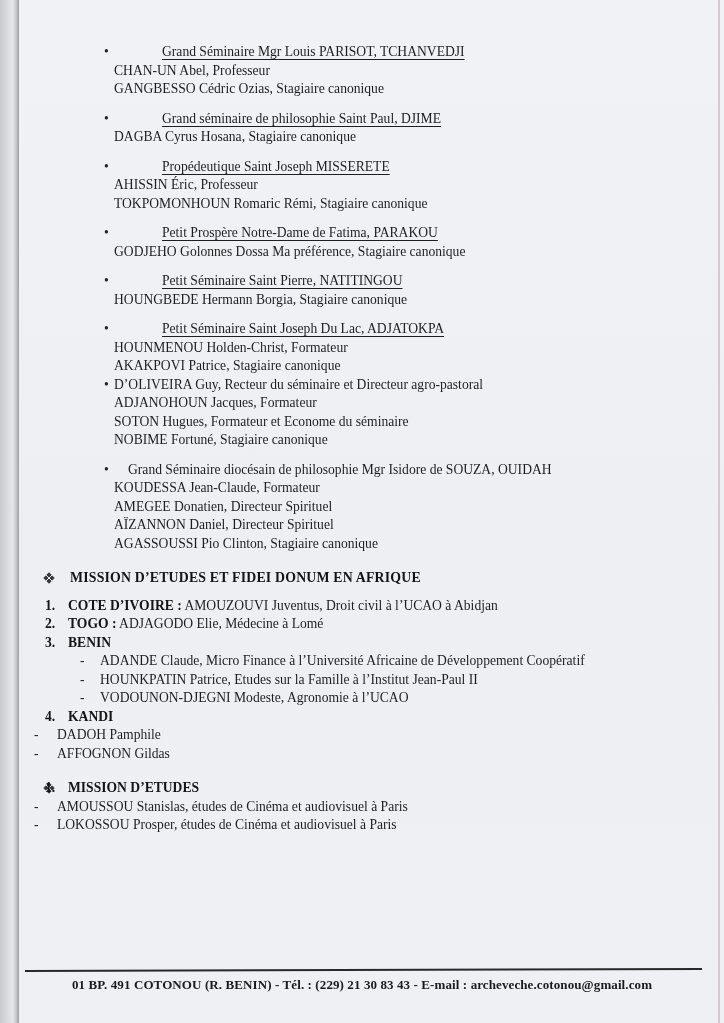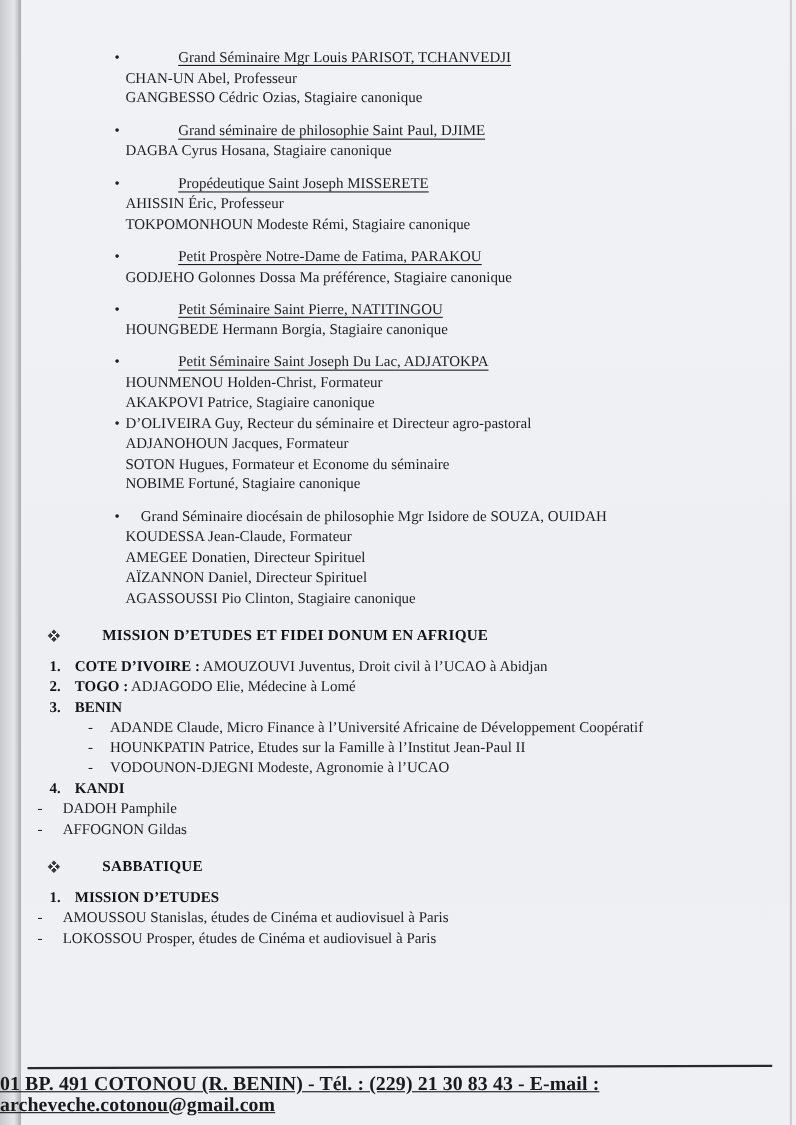--- a/index.html
+++ b/index.html
@@ -24,42 +24,42 @@
   .sem-group{margin-top:11px;}
   .sem-group:first-child{margin-top:0;}
   .sem-group.tight{margin-top:0;}
   .sem-heading{position:relative;padding-left:128px;}
   .sem-heading .bullet{position:absolute;left:104px;top:0;}
   .sem-title.u{text-decoration:underline;text-decoration-thickness:1px;text-underline-offset:2.5px;margin-left:34px;}
   .member{padding-left:114px;}
 
   
   .section{margin-top:16px;}
-  .sec-heading{position:relative;padding-left:93px;font-weight:700;color:#141416;letter-spacing:0.2px;font-size:13.8px;}
+  .sec-heading{position:relative;padding-left:70px;font-weight:700;color:#141416;letter-spacing:0.2px;font-size:13.8px;}
   .diamond{
     position:absolute;left:45px;top:5px;width:8px;height:8px;transform:rotate(45deg);
     background-image:
       linear-gradient(90deg,rgba(0,0,0,0) 0 42%,#eff1f4 42% 58%,rgba(0,0,0,0) 58% 100%),
       linear-gradient(0deg,rgba(0,0,0,0) 0 42%,#eff1f4 42% 58%,rgba(0,0,0,0) 58% 100%),
       linear-gradient(#39393b,#39393b);
   }
   .sec-title-line.just{width:624px;text-align:justify;text-align-last:justify;}
   .sec-items{margin-top:9px;}
   .num-item{position:relative;padding-left:68px;}
   .num-item .num{position:absolute;left:45px;top:0;font-weight:700;color:#141416;}
   .num-item .bold{font-weight:700;color:#141416;}
   .dash1{position:relative;padding-left:100px;}
   .dash1 .dash{position:absolute;left:80px;top:0;}
   .dash0{position:relative;padding-left:57px;}
   .dash0 .dash{position:absolute;left:34px;top:0;}
 
   
   .footer{position:absolute;top:969px;left:0;right:0;}
   .footer-rule{margin-left:25px;width:677px;height:2.2px;background:#28282a;transform:rotate(-0.18deg);}
-  .footer-text{text-align:left;font-weight:700;font-size:18px;color:#1a1a1c;margin-top:5px;letter-spacing:0.1px;text-decoration:underline;}
+  .footer-text{text-align:center;font-weight:700;font-size:13px;color:#1a1a1c;margin-top:5px;letter-spacing:0.1px;}
 </style>
 </head>
 <body>
 
 <div class="page">
   <div class="left-strip"></div>
   <div class="right-line"></div>
 
   <div class="content">
     <div id="seminaries">
@@ -68,21 +68,21 @@
           <div class="member">CHAN-UN Abel, Professeur</div>
           <div class="member">GANGBESSO Cédric Ozias, Stagiaire canonique</div>
         </div>
         <div class="sem-group">
           <div class="sem-heading"><span class="bullet">•</span><span class="sem-title u">Grand séminaire de philosophie Saint Paul, DJIME</span></div>
           <div class="member">DAGBA Cyrus Hosana, Stagiaire canonique</div>
         </div>
         <div class="sem-group">
           <div class="sem-heading"><span class="bullet">•</span><span class="sem-title u">Propédeutique Saint Joseph MISSERETE</span></div>
           <div class="member">AHISSIN Éric, Professeur</div>
-          <div class="member">TOKPOMONHOUN Modeste Rémi, Stagiaire canonique</div>
+          <div class="member">TOKPOMONHOUN Romaric Rémi, Stagiaire canonique</div>
         </div>
         <div class="sem-group">
           <div class="sem-heading"><span class="bullet">•</span><span class="sem-title u">Petit Prospère Notre-Dame de Fatima, PARAKOU</span></div>
           <div class="member">GODJEHO Golonnes Dossa Ma préférence, Stagiaire canonique</div>
         </div>
         <div class="sem-group">
           <div class="sem-heading"><span class="bullet">•</span><span class="sem-title u">Petit Séminaire Saint Pierre, NATITINGOU</span></div>
           <div class="member">HOUNGBEDE Hermann Borgia, Stagiaire canonique</div>
         </div>
         <div class="sem-group">
@@ -119,21 +119,20 @@
             <div class="dash1"><span class="dash">-</span><span>HOUNKPATIN Patrice, Etudes sur la Famille à l’Institut Jean-Paul II</span></div>
             <div class="dash1"><span class="dash">-</span><span>VODOUNON-DJEGNI Modeste, Agronomie à l’UCAO</span></div>
             <div class="num-item"><span class="num">4.</span><span class="bold">KANDI</span></div>
             <div class="dash0"><span class="dash">-</span><span>DADOH Pamphile</span></div>
             <div class="dash0"><span class="dash">-</span><span>AFFOGNON Gildas</span></div>
           </div>
         </div>
         <div class="section">
           <div class="sec-heading">
             <span class="diamond"></span>
-            <div class="sec-title-line">SABBATIQUE</div>
           </div>
           <div class="sec-items">
             <div class="num-item"><span class="num">1.</span><span class="bold">MISSION D’ETUDES</span></div>
             <div class="dash0"><span class="dash">-</span><span>AMOUSSOU Stanislas, études de Cinéma et audiovisuel à Paris</span></div>
             <div class="dash0"><span class="dash">-</span><span>LOKOSSOU Prosper, études de Cinéma et audiovisuel à Paris</span></div>
           </div>
         </div>
       </div>
   </div>
 

